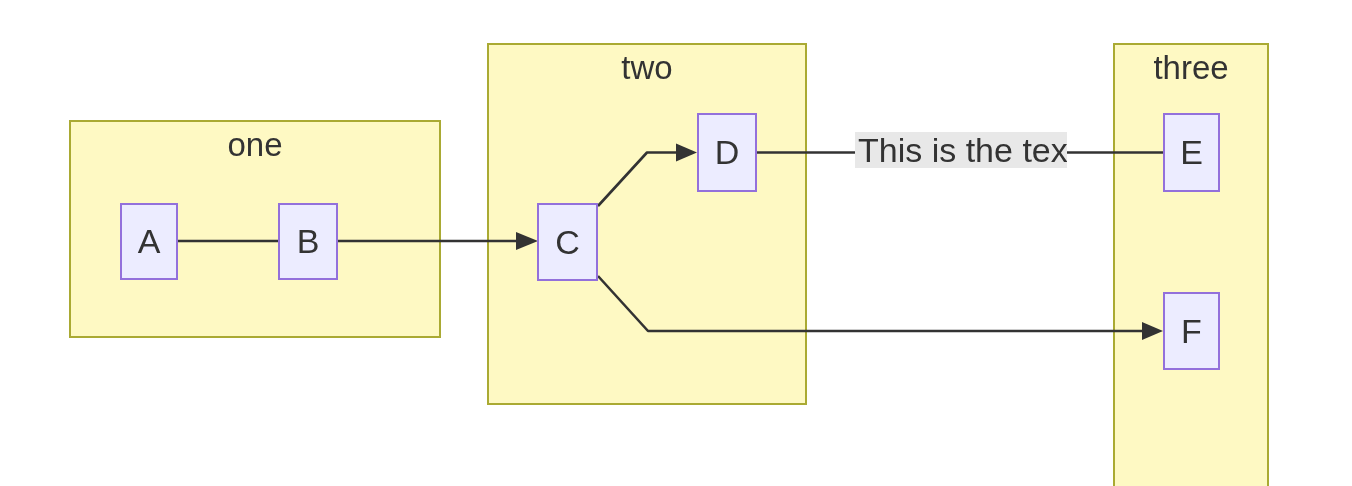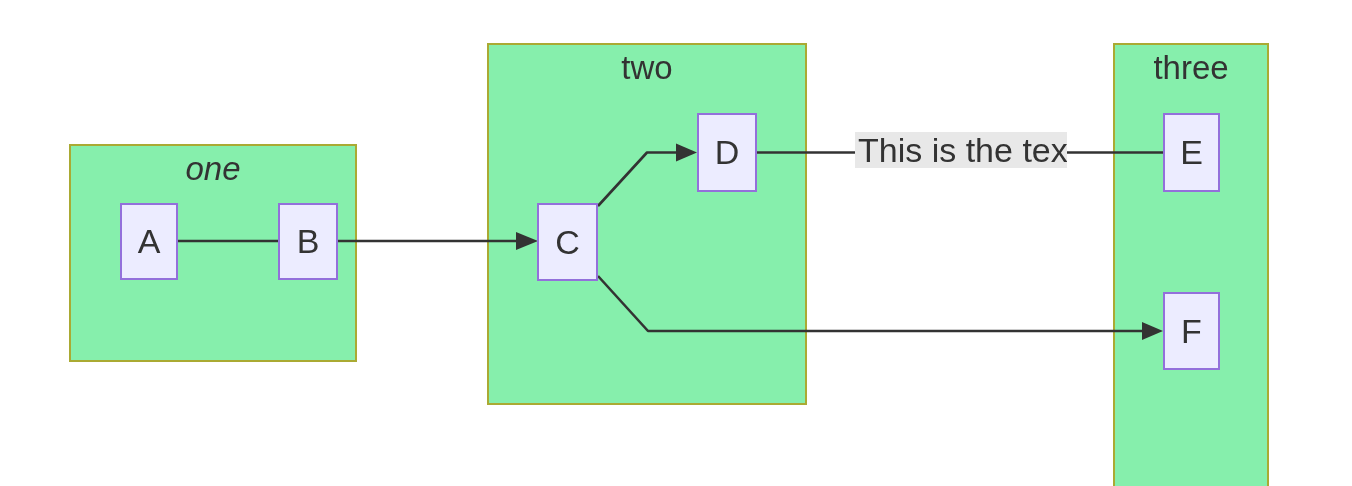--- a/index.html
+++ b/index.html
@@ -10,34 +10,34 @@
   }
   .canvas {
     position: relative;
     width: 1352px;
     height: 486px;
     background: #ffffff;
     overflow: hidden;
   }
   .cluster {
     position: absolute;
-    background: #86efac;
+    background: #fef9c3;
     border: 2px solid #aaaa33;
     box-sizing: border-box;
     z-index: 1;
   }
   .cluster-title {
     width: 100%;
     text-align: center;
     font-size: 33px;
     line-height: 38px;
     padding-top: 4px;
     color: #333333;
   }
-  #cluster-one   { left: 69px;   top: 144px; width: 288px; height: 218px; font-style: italic; }
+  #cluster-one   { left: 69px;   top: 120px; width: 372px; height: 218px; }
   #cluster-two   { left: 487px;  top: 43px;  width: 320px; height: 362px; }
   #cluster-three { left: 1113px; top: 43px;  width: 156px; height: 452px; }
 
   .edges-layer {
     position: absolute;
     left: 0; top: 0;
     width: 1352px; height: 486px;
     z-index: 2;
   }
 

